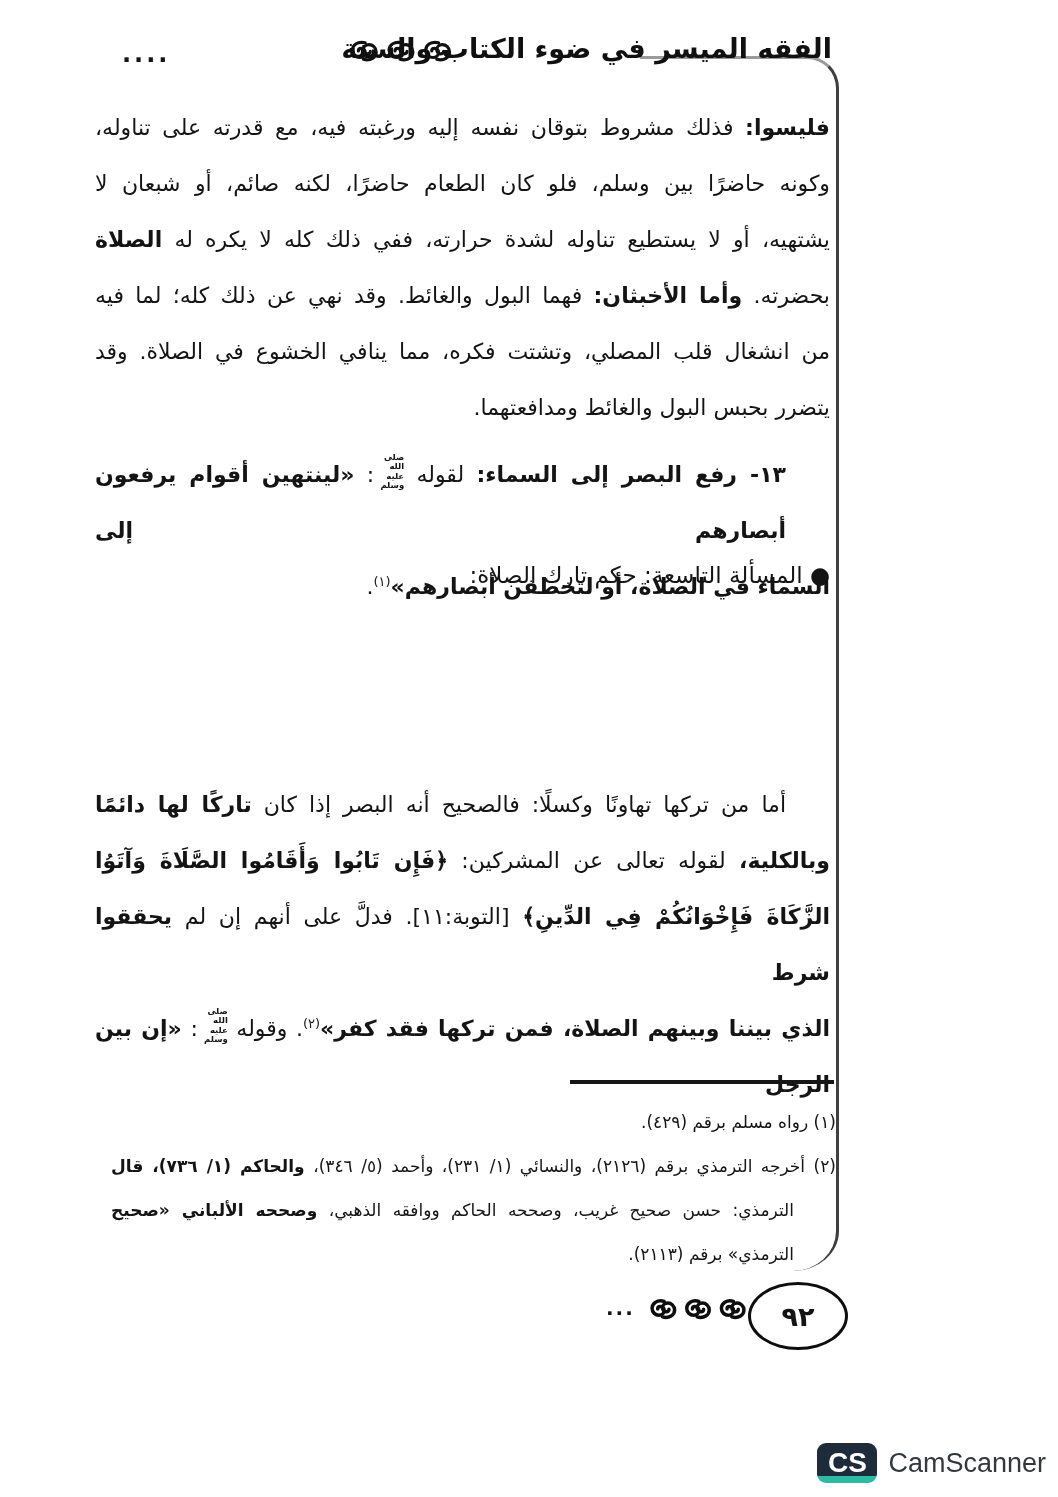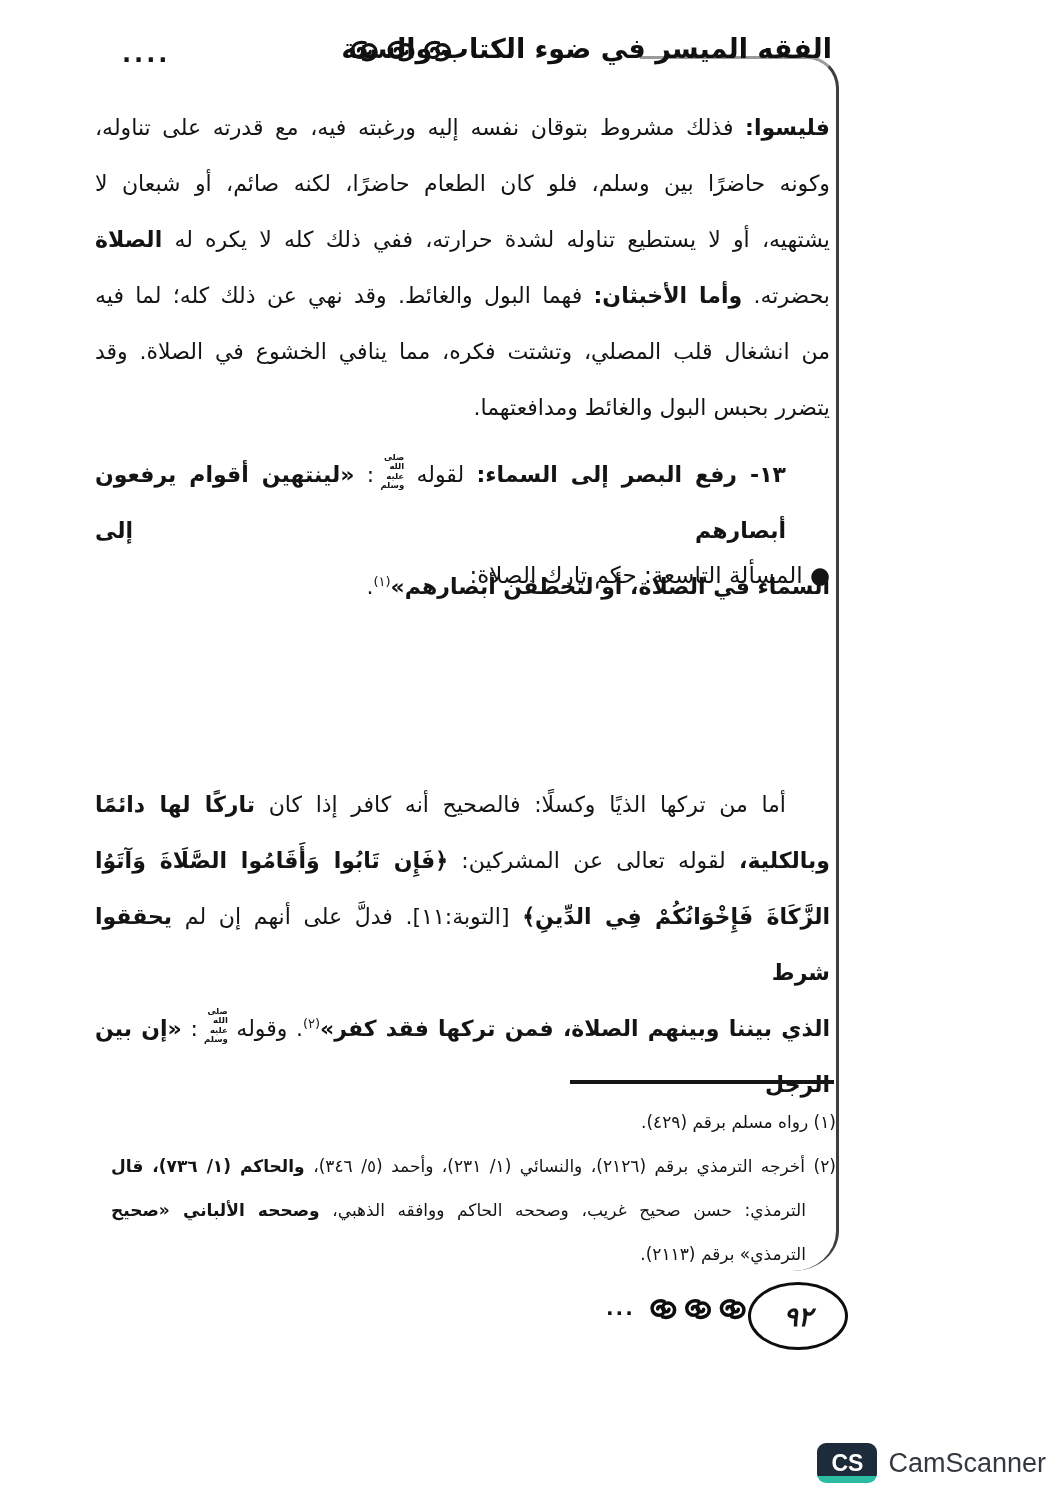--- a/index.html
+++ b/index.html
@@ -26,31 +26,31 @@
   .sallam{display:inline-block;width:30px;font-size:8.5px;line-height:1.1;text-align:right;
           vertical-align:-6px;font-weight:bold;white-space:normal;}
   #para1{top:100px;} #item13{top:447px;}
   #heading{top:548px;font-size:23px;font-weight:normal;line-height:54px;}
   #para2{top:647px;} #para3{top:777px;}
   .quran{font-weight:bold;}
   
   .fnsep{position:absolute;top:1080px;left:570px;width:264px;height:4px;background:#161616;}
   #footnotes{top:1100px;right:222px;left:111px;font-size:17px;}
   #footnotes .ln{line-height:44px;}
-  .fn-ind{padding-right:30px;}
+  .fn-ind{padding-right:42px;}
   
   .fdots{position:absolute;left:606px;top:1296px;font-size:20px;font-weight:bold;letter-spacing:2px;direction:ltr;}
   .orn-f{left:646px;top:1292px;}
   .pagenum{position:absolute;left:748px;top:1282px;width:94px;height:62px;border:3.5px solid #0e0e0e;
            border-radius:50%;display:flex;align-items:center;justify-content:center;
-           font-size:27px;font-weight:bold;background:#fff;font-style:italic;}
+           font-size:27px;font-weight:bold;background:#fff;}
   
   .wm{position:absolute;right:12px;bottom:14px;display:flex;align-items:center;gap:11px;direction:ltr;}
   .wm-icon{width:60px;height:40px;border-radius:9px;display:flex;align-items:center;justify-content:center;
-           font-family:"Liberation Sans",sans-serif;font-weight:bold;font-size:23px;color:#fff;}
+           font-family:"Liberation Sans",sans-serif;font-weight:bold;font-size:28px;color:#fff;}
   .wm-label{font-family:Liberation Sans, sans-serif;font-size:27px;color:#33383f;}
 </style>
 </head>
 <body>
 
 <div class="page">
 
   <div class="frame"></div>
 
   <div class="title">الفقه الميسر في ضوء الكتاب والسنة</div>
@@ -83,21 +83,21 @@
 
   <div class="sect" id="item13">
     <div class="ln j ind"><b>١٣- رفع البصر إلى السماء:</b><span> لقوله </span><span class="sallam">صلى الله عليه وسلم</span><span>: </span><b>«لينتهين أقوام يرفعون أبصارهم إلى</b></div>
     <div class="ln e"><b>السماء في الصلاة، أو لتخطفن أبصارهم»</b><sup>(١)</sup><span>.</span></div>
   </div>
 
   <div class="sect ln e" id="heading"><span>●</span><span> المسألة التاسعة: حكم تارك الصلاة:</span></div>
 
 
   <div class="sect" id="para3">
-    <div class="ln j ind"><span>أما من تركها الذيًا وكسلًا: فالصحيح أنه كافر إذا كان </span><b>تاركًا لها دائمًا</b></div>
+    <div class="ln j ind"><span>أما من تركها تهاونًا وكسلًا: فالصحيح أنه البصر إذا كان </span><b>تاركًا لها دائمًا</b></div>
     <div class="ln j"><b>وبالكلية،</b><span> لقوله تعالى عن المشركين: </span><b class="quran">﴿فَإِن تَابُوا وَأَقَامُوا الصَّلَاةَ وَآتَوُا</b></div>
     <div class="ln j"><b class="quran">الزَّكَاةَ فَإِخْوَانُكُمْ فِي الدِّينِ﴾</b><span> [التوبة:١١]. </span><span>فدلَّ على أنهم إن لم </span><b>يحققوا شرط</b></div>
     <div class="ln j"><b>الذي بيننا وبينهم الصلاة، فمن تركها فقد كفر»</b><sup>(٢)</sup><span>. وقوله </span><span class="sallam">صلى الله عليه وسلم</span><span>: </span><b>«إن بين الرجل</b></div>
   </div>
 
   <div class="fnsep"></div>
   <div class="sect" id="footnotes">
     <div class="ln e"><span>(١) رواه مسلم برقم (٤٢٩).</span></div>
     <div class="ln j"><span>(٢) أخرجه الترمذي برقم (٢١٢٦)، والنسائي (١/ ٢٣١)، وأحمد (٥/ ٣٤٦)، </span><b>والحاكم (١/ ٧٣٦)، قال</b></div>
     <div class="ln j fn-ind"><span>الترمذي: حسن صحيح غريب، وصححه الحاكم ووافقه الذهبي، </span><b>وصححه الألباني «صحيح</b></div>

